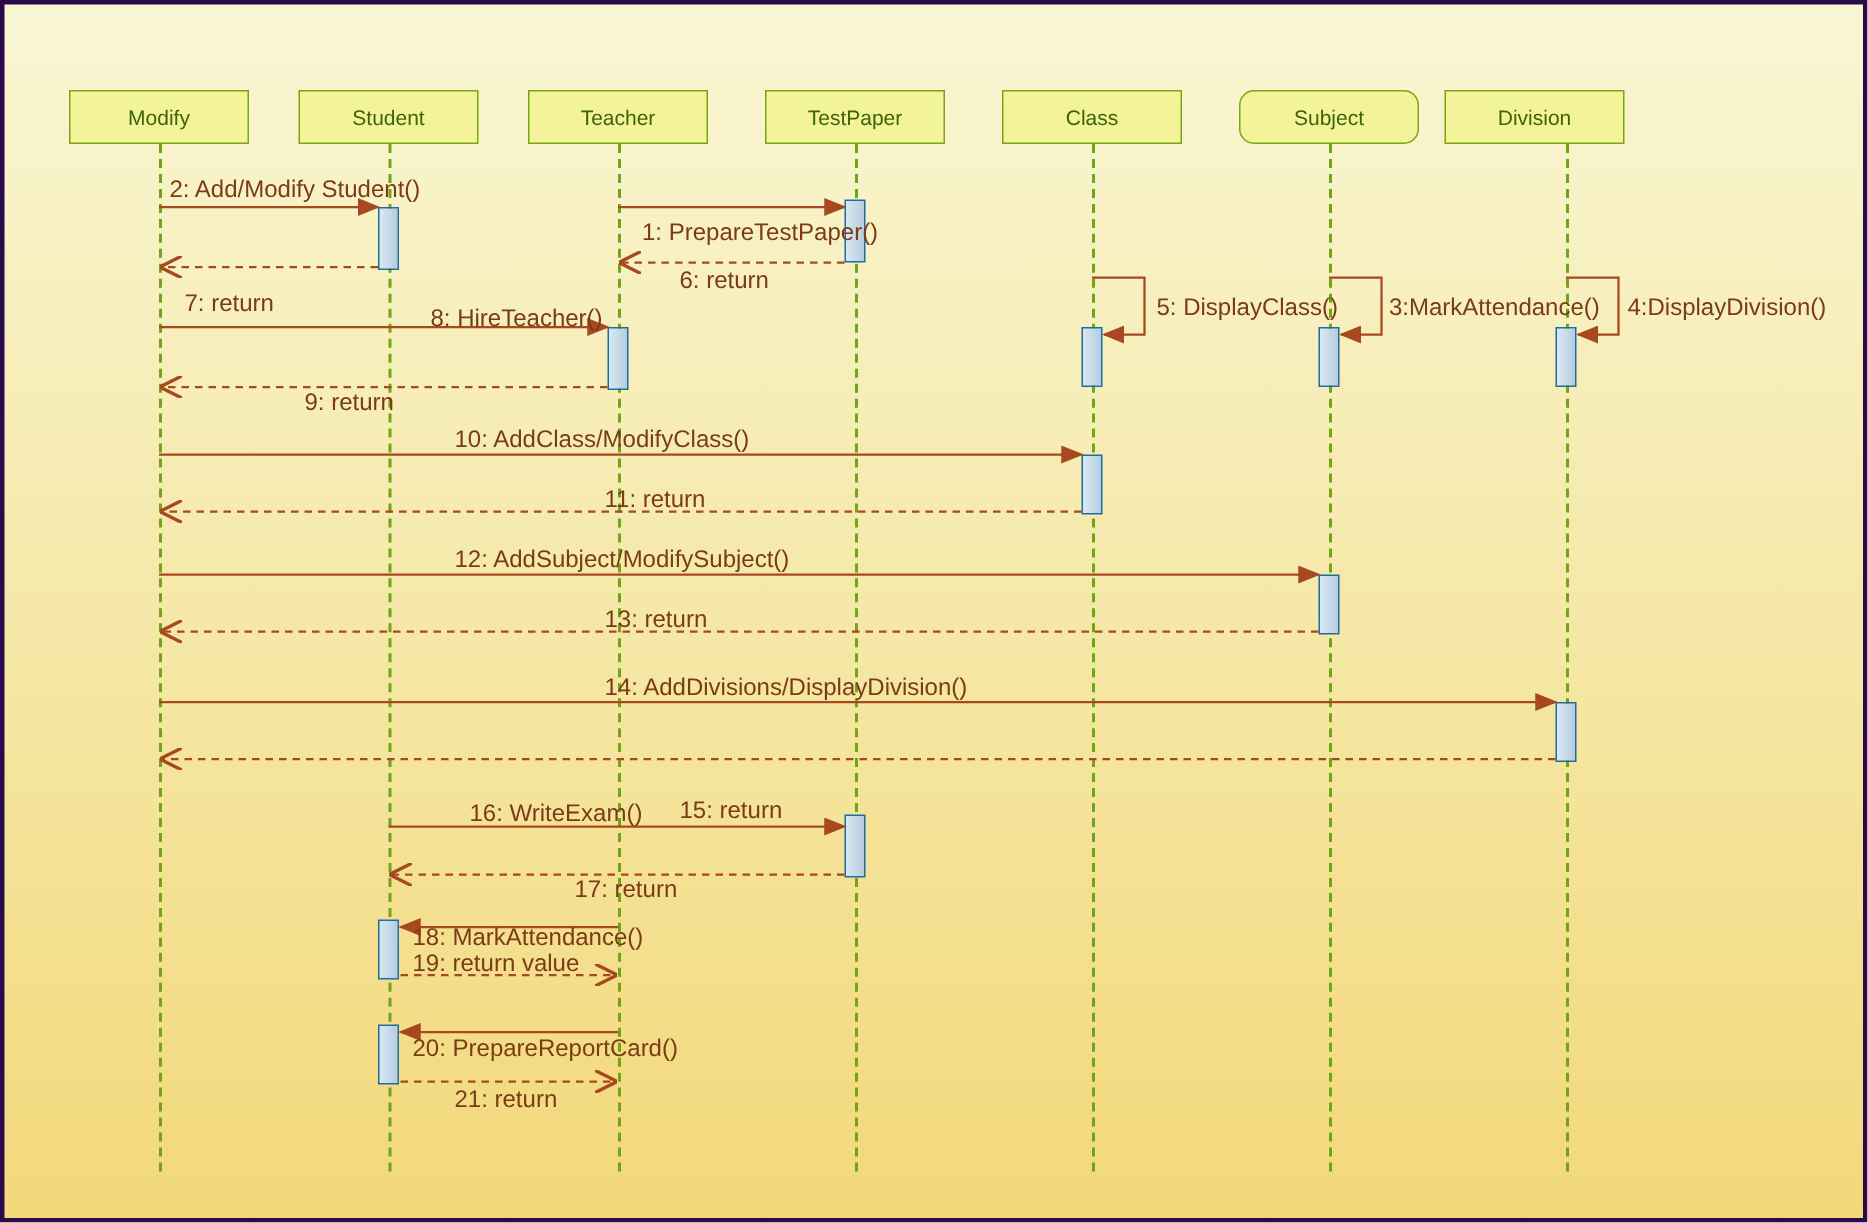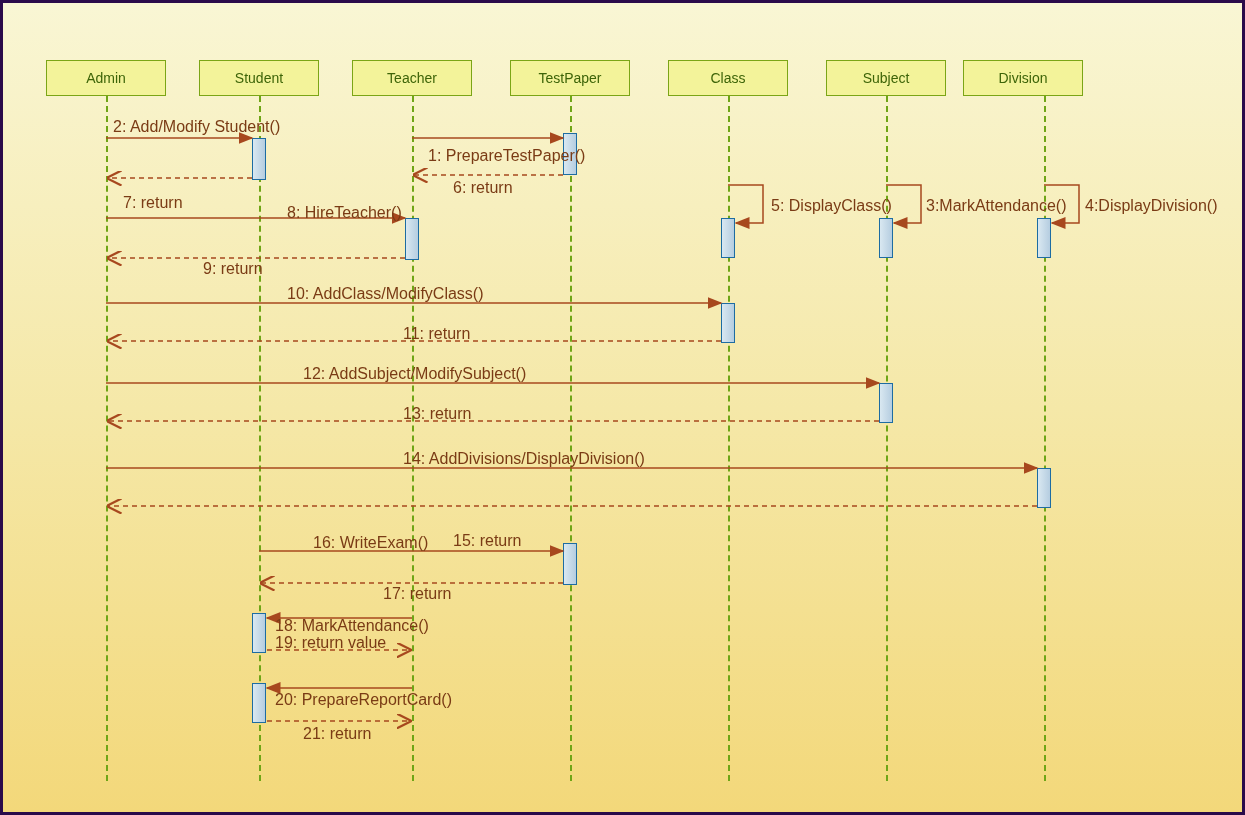--- a/index.html
+++ b/index.html
@@ -57,35 +57,35 @@
     white-space: nowrap;
   }
 </style>
 </head>
 <body>
 
 <div class="outer-frame">
   <div class="content">
 
     <div class="participant-head" style="left:43px;">
-      <span>Admin</span>
+      <span>Modify</span>
     </div>
     <div class="participant-head" style="left:196px;">
       <span>Student</span>
     </div>
     <div class="participant-head" style="left:349px;">
       <span>Teacher</span>
     </div>
     <div class="participant-head" style="left:507px;">
       <span>TestPaper</span>
     </div>
     <div class="participant-head" style="left:665px;">
       <span>Class</span>
     </div>
-    <div class="participant-head" style="left:823px;">
+    <div class="participant-head" style="left:823px;border-radius:10px;">
       <span>Subject</span>
     </div>
     <div class="participant-head" style="left:960px;justify-content:center;">
       <span>Division</span>
     </div>
 
     <div class="lifeline" style="left:103px;"></div>
     <div class="lifeline" style="left:256px;"></div>
     <div class="lifeline" style="left:409px;"></div>
     <div class="lifeline" style="left:567px;"></div>
@@ -161,21 +161,21 @@
 
     <div class="msg-label" style="left:110px; top:115px;">2: Add/Modify Student()</div>
     <div class="msg-label" style="left:425px; top:144px;">1: PrepareTestPaper()</div>
     <div class="msg-label" style="left:450px; top:176px;">6: return</div>
     <div class="msg-label" style="left:120px; top:191px;">7: return</div>
     <div class="msg-label" style="left:284px; top:201px;">8: HireTeacher()</div>
     <div class="msg-label" style="left:768px; top:194px;">5: DisplayClass()</div>
     <div class="msg-label" style="left:923px; top:194px;">3:MarkAttendance()</div>
     <div class="msg-label" style="left:1082px; top:194px;">4:DisplayDivision()</div>
     <div class="msg-label" style="left:200px; top:257px;">9: return</div>
-    <div class="msg-label" style="left:284px; top:282px;">10: AddClass/ModifyClass()</div>
+    <div class="msg-label" style="left:300px; top:282px;">10: AddClass/ModifyClass()</div>
     <div class="msg-label" style="left:400px; top:322px;">11: return</div>
     <div class="msg-label" style="left:300px; top:362px;">12: AddSubject/ModifySubject()</div>
     <div class="msg-label" style="left:400px; top:402px;">13: return</div>
     <div class="msg-label" style="left:400px; top:447px;">14: AddDivisions/DisplayDivision()</div>
     <div class="msg-label" style="left:450px; top:529px;">15: return</div>
     <div class="msg-label" style="left:310px; top:531px;">16: WriteExam()</div>
     <div class="msg-label" style="left:380px; top:582px;">17: return</div>
     <div class="msg-label" style="left:272px; top:614px;">18: MarkAttendance()</div>
     <div class="msg-label" style="left:272px; top:631px;">19: return value</div>
     <div class="msg-label" style="left:272px; top:688px;">20: PrepareReportCard()</div>

